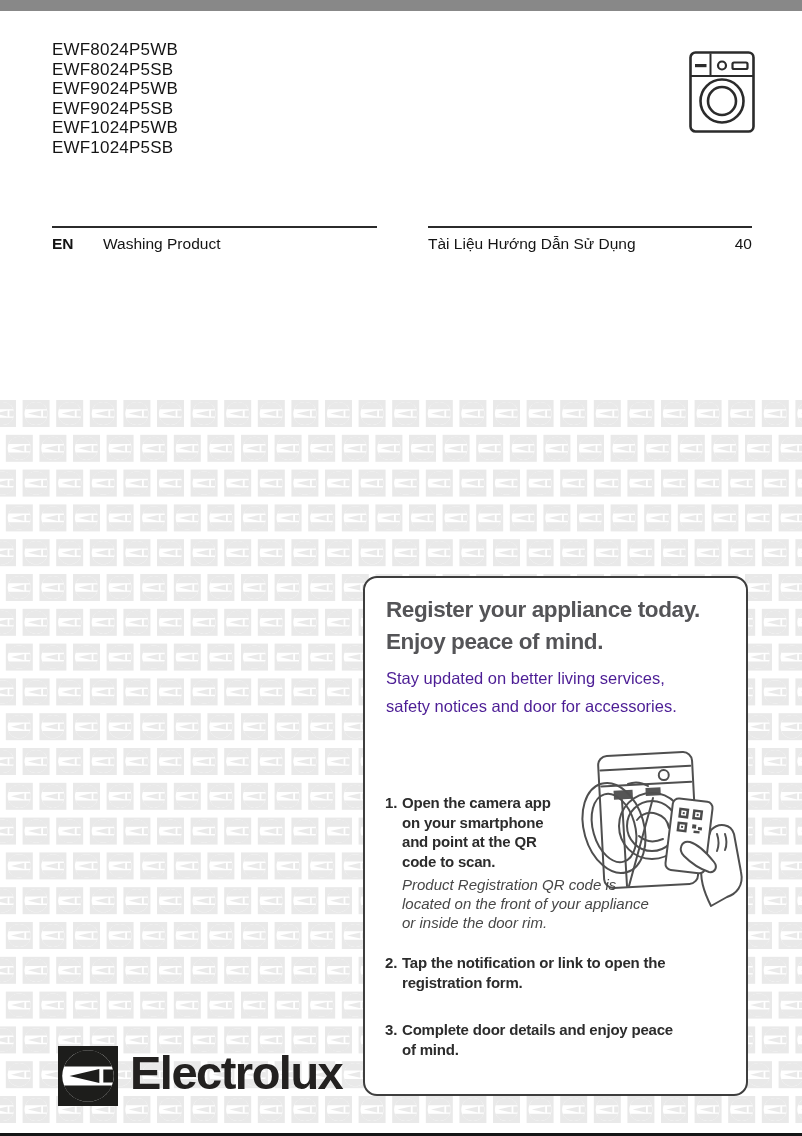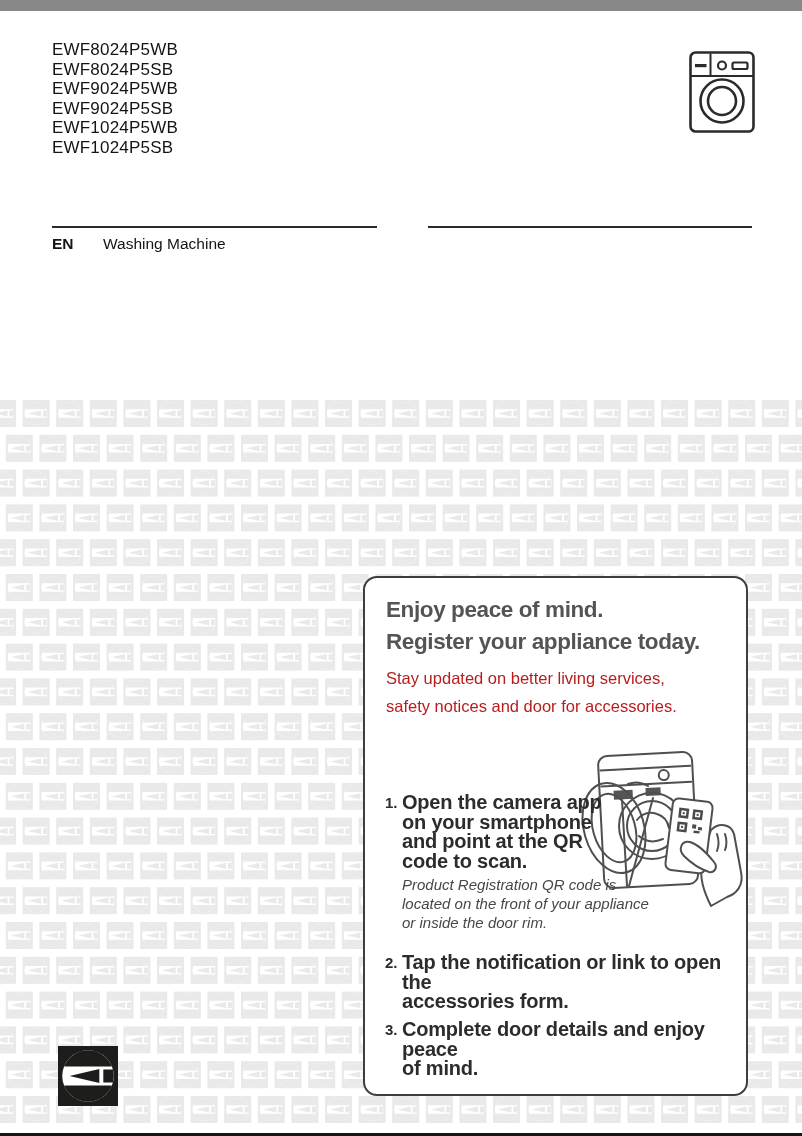--- a/index.html
+++ b/index.html
@@ -19,25 +19,25 @@
   .lang { font-weight:bold; width:51px; flex:none; }
   .pagenum { margin-left:auto; }
   
   .pattern { position:absolute; left:0; top:0; width:802px; height:1136px; color:#e9e9e9; }
   
   .card {
     position:absolute; left:363px; top:565px; width:385px; height:520px;
     background:#fff; border:2.5px solid #3e3e3e; border-radius:14px; box-sizing:border-box;
   }
   .card-title { position:absolute; left:21px; top:16px; font-size:22.5px; font-weight:bold; color:#545457; line-height:32px; letter-spacing:-0.4px; }
-  .card-sub   { position:absolute; left:21px; top:86px; font-size:16.5px; color:#b91c1c; line-height:28px; }
+  .card-sub   { position:absolute; left:21px; top:86px; font-size:16.5px; color:#4c1d95; line-height:28px; }
   .illustration { position:absolute; left:200px; top:156px; }
   .step { position:absolute; display:flex; }
   .step-num  { flex:none; width:17px; font-weight:bold; font-size:15px; color:#2c2c2c; padding-top:1px; }
-  .step-text { font-weight:bold; font-size:20px; line-height:19.5px; color:#2c2c2c; white-space:pre-line; letter-spacing:-0.2px; }
+  .step-text { font-weight:bold; font-size:15px; line-height:19.5px; color:#2c2c2c; white-space:pre-line; letter-spacing:-0.2px; }
   .step-1 { left:20px; top:215px; }
   .step-2 { left:20px; top:375px; }
   .step-3 { left:20px; top:442px; }
   .step-detail { position:absolute; left:37px; top:297px; font-size:15px; line-height:19px; color:#474747; white-space:pre-line;font-style:italic; }
   
   .brand { position:absolute; left:58px; top:1035px; display:flex; align-items:center; }
   .brand-sym { color:#1d1d1b; flex:none; }
   .wordmark { margin-left:12px; font-size:47px; font-weight:bold; color:#232120; letter-spacing:-1.5px; transform:translateY(-4px); }
   
   .bottom-rule { position:absolute; left:0; top:1122px; width:802px; height:3px; background:#161616; }
@@ -596,31 +596,35 @@
     <rect x="6" y="13" width="11.5" height="3.2" fill="#2b2b2b"></rect>
     <circle cx="33" cy="14.5" r="4" fill="none" stroke="#2b2b2b" stroke-width="2.2"></circle>
     <rect x="43.5" y="11.5" width="15" height="6.5" rx="1.5" fill="none" stroke="#2b2b2b" stroke-width="2.2"></rect>
     <circle cx="33" cy="50" r="21.5" fill="none" stroke="#2b2b2b" stroke-width="2.6"></circle>
     <circle cx="33" cy="50" r="14" fill="none" stroke="#2b2b2b" stroke-width="2.6"></circle>
   </svg>
 
   <div class="info-col info-left">
     <div class="info-line">
       <span class="lang">EN</span>
-      <span>Washing Machine</span>
+      <span>Washing Product</span>
     </div>
   </div>
 
   <div class="info-col info-right">
+    <div class="info-line">
+      <span>Tài Liệu Hướng Dẫn Sử Dụng</span>
+      <span class="pagenum">40</span>
+    </div>
   </div>
 
   <div class="card">
     <div class="card-title">
+      <div>Register your appliance today.</div>
       <div>Enjoy peace of mind.</div>
-      <div>Register your appliance today.</div>
     </div>
     <div class="card-sub">
       <div>Stay updated on better living services,</div>
       <div>safety notices and door for accessories.</div>
     </div>
 
     <svg class="illustration" width="182" height="188" viewBox="0 0 182 188">
       <g transform="rotate(-3 83 84)">
         <rect class="skf" x="36" y="20" width="94" height="132" rx="9"></rect>
         <line class="sk" x1="38" y1="34" x2="128" y2="34"></line>
@@ -674,30 +678,31 @@
 and point at the QR
 code to scan.</div>
     </div>
     <div class="step-detail">Product Registration QR code is
 located on the front of your appliance
 or inside the door rim.</div>
 
     <div class="step step-2">
       <span class="step-num">2.</span>
       <div class="step-text">Tap the notification or link to open the
-accessories form.</div>
+registration form.</div>
     </div>
 
     <div class="step step-3">
       <span class="step-num">3.</span>
       <div class="step-text">Complete door details and enjoy peace
 of mind.</div>
     </div>
   </div>
 
   <div class="brand">
     <svg class="brand-sym" width="60" height="60" viewBox="0 0 27 27">
       <use href="#elx" xlink:href="#elx"></use>
     </svg>
+    <span class="wordmark">Electrolux</span>
   </div>
 
   <div class="bottom-rule"></div>
 </div>
 
 </body></html>

